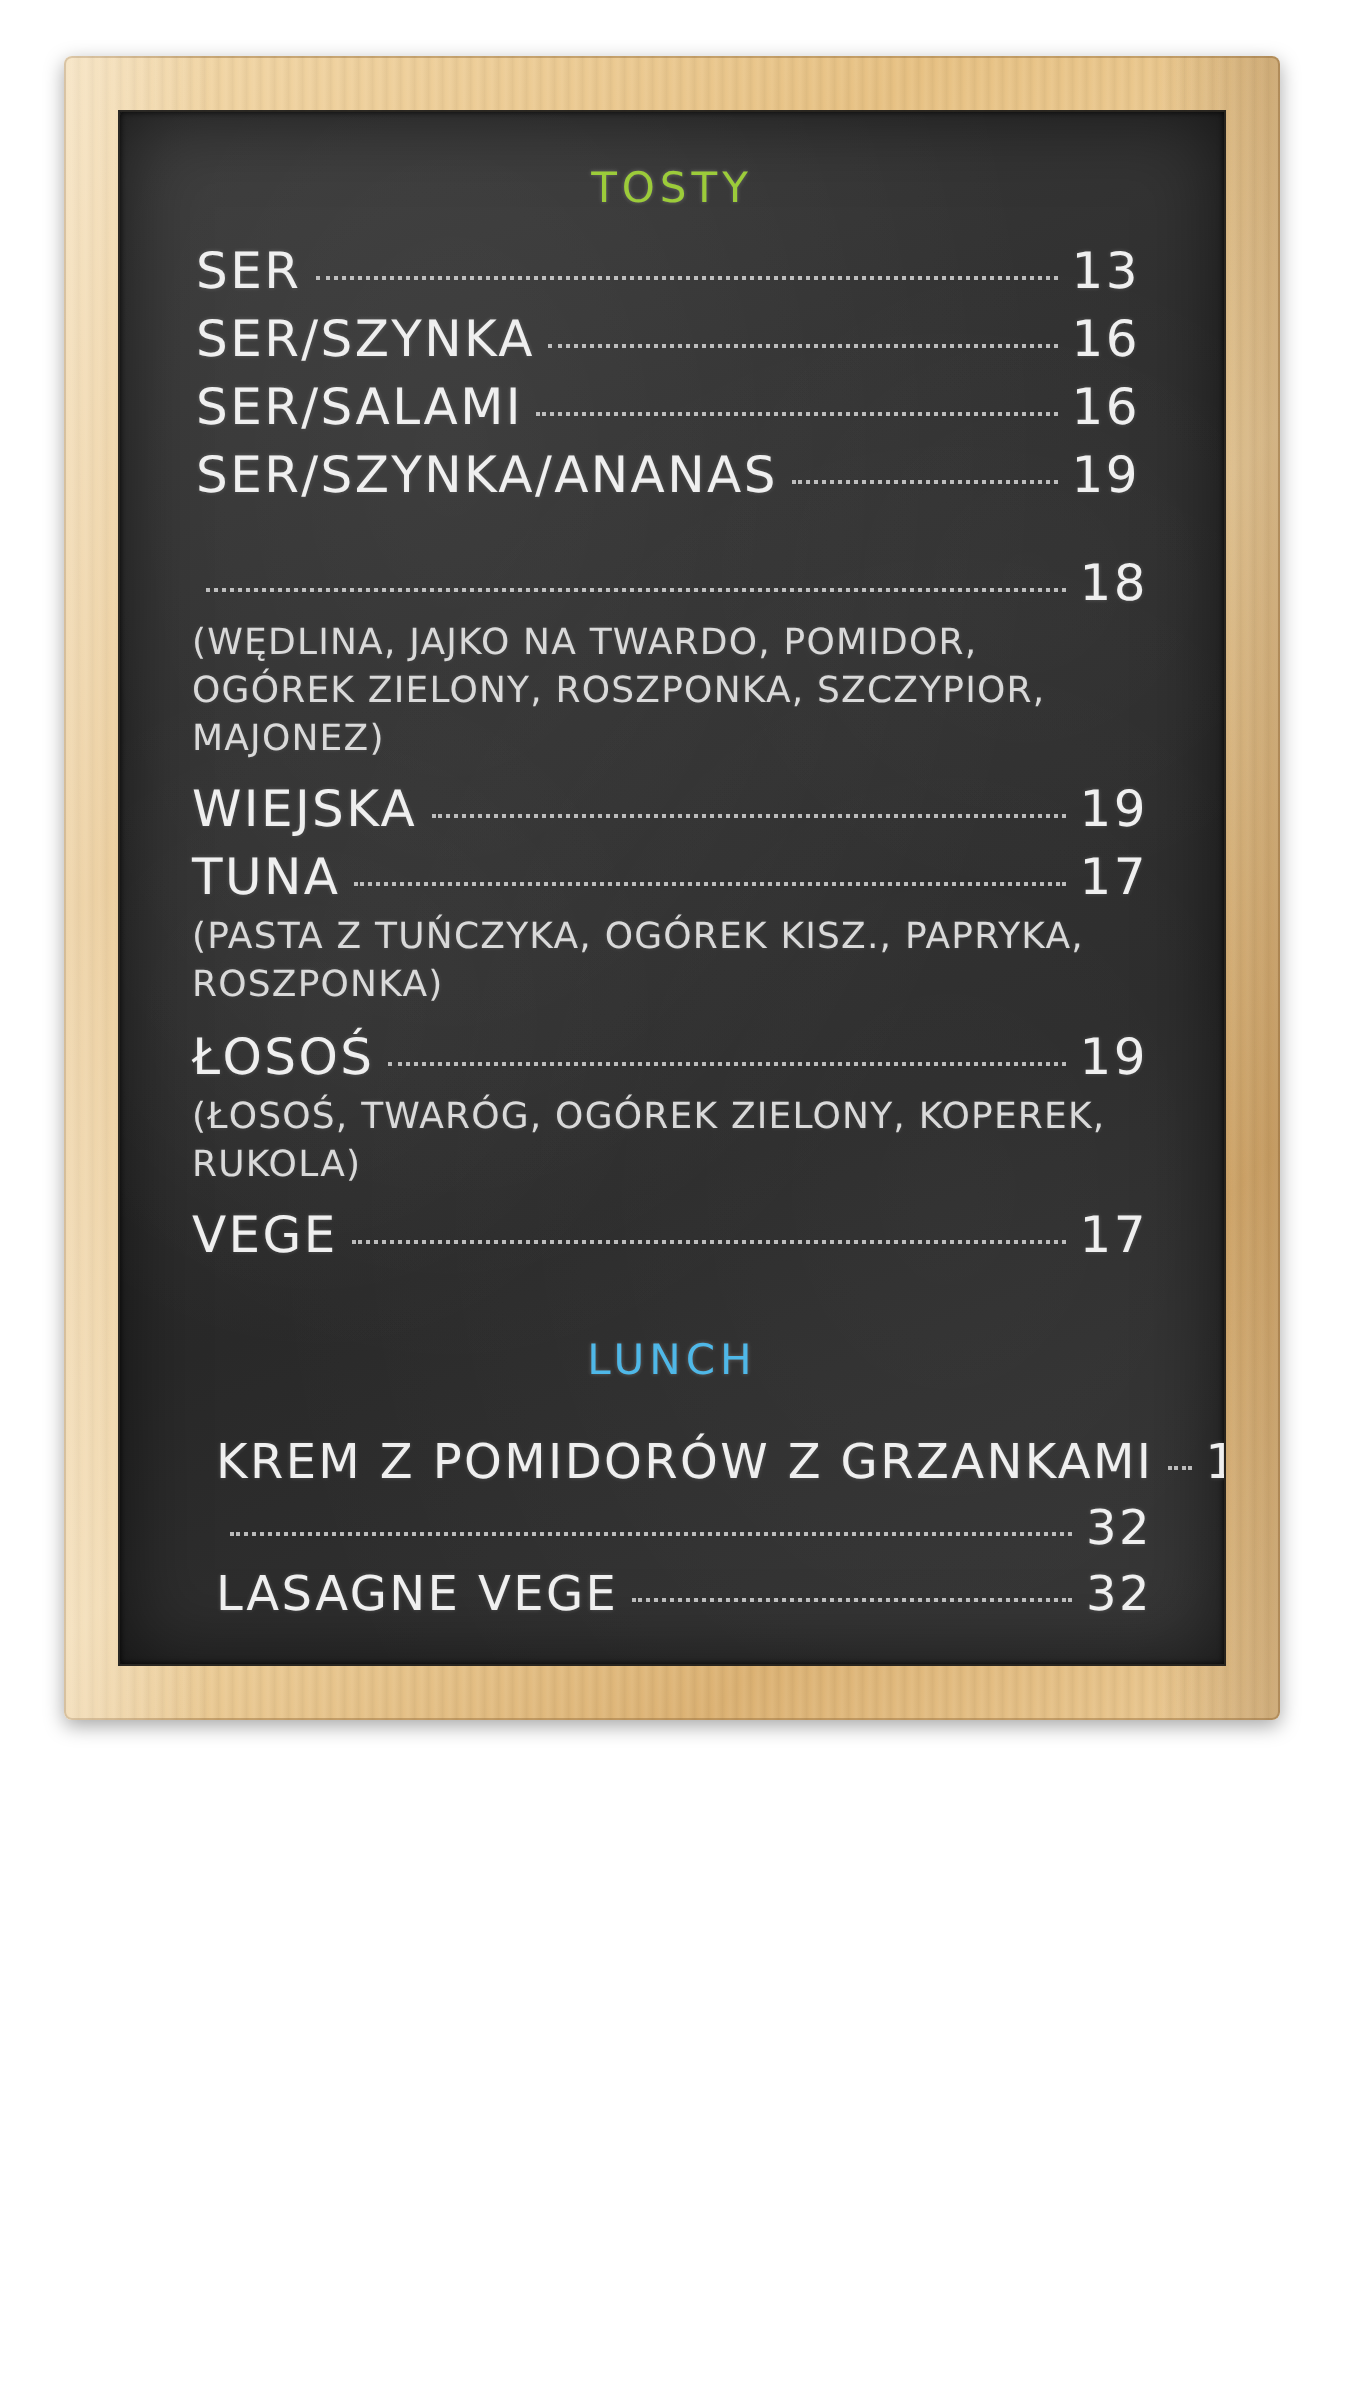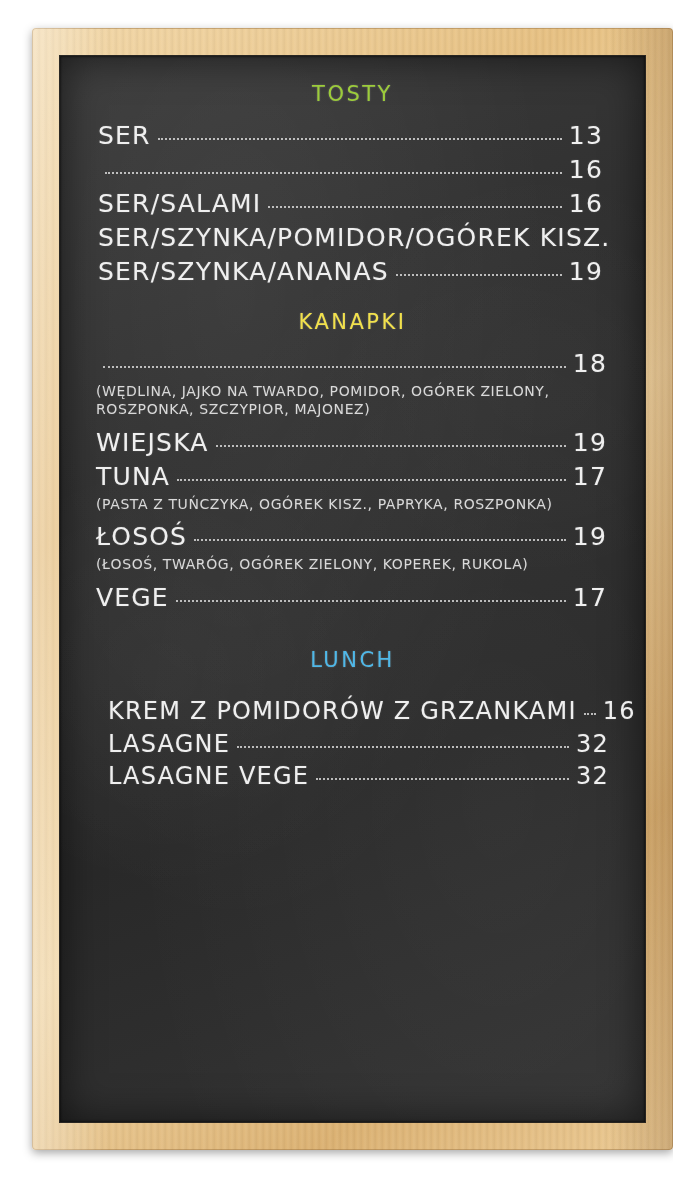--- a/index.html
+++ b/index.html
@@ -12,22 +12,21 @@
     height: 1200px;
     font-family: "DejaVu Sans", sans-serif;
     overflow: hidden;
   }
 
   #board-wrap {
     position: absolute;
     left: 32px;
     top: 28px;
     width: 608px;
-    height: 1122px;
-    padding-left: 33px;
+    height: 832px;
   }
 
   
   #frame {
     position: absolute;
     inset: 0;
     border-radius: 4px;
     background:
       repeating-linear-gradient(90deg,
         rgba(0,0,0,0.045) 0px,
@@ -120,21 +119,21 @@
     margin: 0 7px;
     position: relative;
     top: -4px;
     border-bottom: 2px dotted rgba(235,235,235,0.75);
     min-width: 12px;
   }
   .item .pr { white-space: nowrap; }
 
   .desc {
     color: #d9d9d9;
-    font-size: 14px;
+    font-size: 18px;
     letter-spacing: 0.6px;
     line-height: 1.32;
     text-transform: uppercase;
     margin: 0 0 8px 0;
     text-shadow: 0 0 2px rgba(255,255,255,0.12);
   }
 
   .tosty-list  { padding: 0 12px 0 8px; }
   .kanapki-list{ padding: 0 8px 0 6px; }
   .lunch-list  { padding: 10px 6px 0 18px; text-align: right; }
@@ -153,46 +152,42 @@
         <h2 class="section-title sec-tosty">TOSTY</h2>
         <div class="tosty-list">
 
           <div class="item">
             <span class="nm">SER</span>
             <span class="dots"></span>
             <span class="pr">13</span>
           </div>
 
           <div class="item">
+            <span class="nm">SER/SZYNKA</span>
             <span class="dots"></span>
             <span class="pr">16</span>
           </div>
 
           <div class="item">
             <span class="nm">SER/SALAMI</span>
             <span class="dots"></span>
             <span class="pr">16</span>
           </div>
 
-          <div class="item">
-            <span class="nm">SER/SZYNKA/POMIDOR/OGÓREK KISZ.</span>
-
-          </div>
 
           <div class="item">
             <span class="nm">SER/SZYNKA/ANANAS</span>
             <span class="dots"></span>
             <span class="pr">19</span>
           </div>
 
         </div>
       </div>
 
       <div class="section">
-        <h2 class="section-title sec-kanapki">KANAPKI</h2>
         <div class="kanapki-list">
 
           <div class="item">
             <span class="dots"></span>
             <span class="pr">18</span>
           </div>
           <p class="desc">(WĘDLINA, JAJKO NA TWARDO, POMIDOR, OGÓREK ZIELONY, ROSZPONKA, SZCZYPIOR, MAJONEZ)</p>
 
           <div class="item">
             <span class="nm">WIEJSKA</span>
@@ -227,21 +222,20 @@
         <h2 class="section-title sec-lunch">LUNCH</h2>
         <div class="lunch-list">
 
           <div class="item">
             <span class="nm">KREM Z POMIDORÓW Z GRZANKAMI</span>
             <span class="dots"></span>
             <span class="pr">16</span>
           </div>
 
           <div class="item">
-            <span class="nm">LASAGNE</span>
             <span class="dots"></span>
             <span class="pr">32</span>
           </div>
 
           <div class="item">
             <span class="nm">LASAGNE VEGE</span>
             <span class="dots"></span>
             <span class="pr">32</span>
           </div>
 

